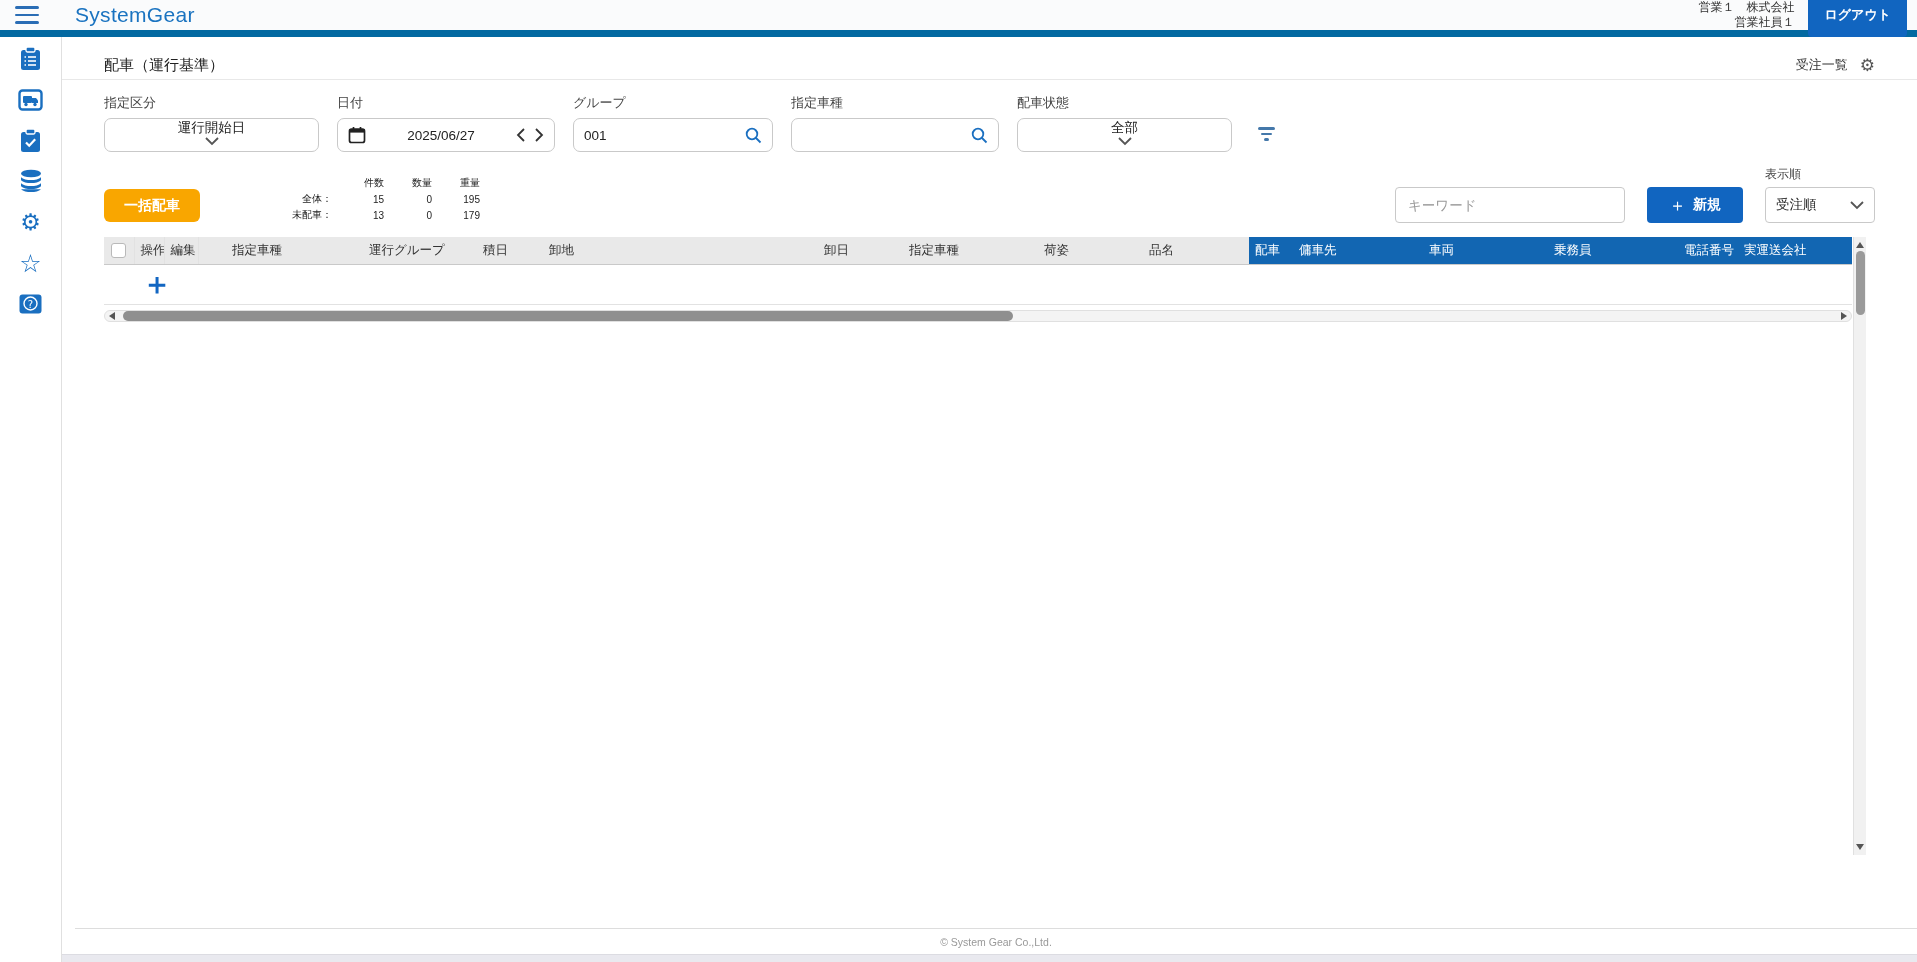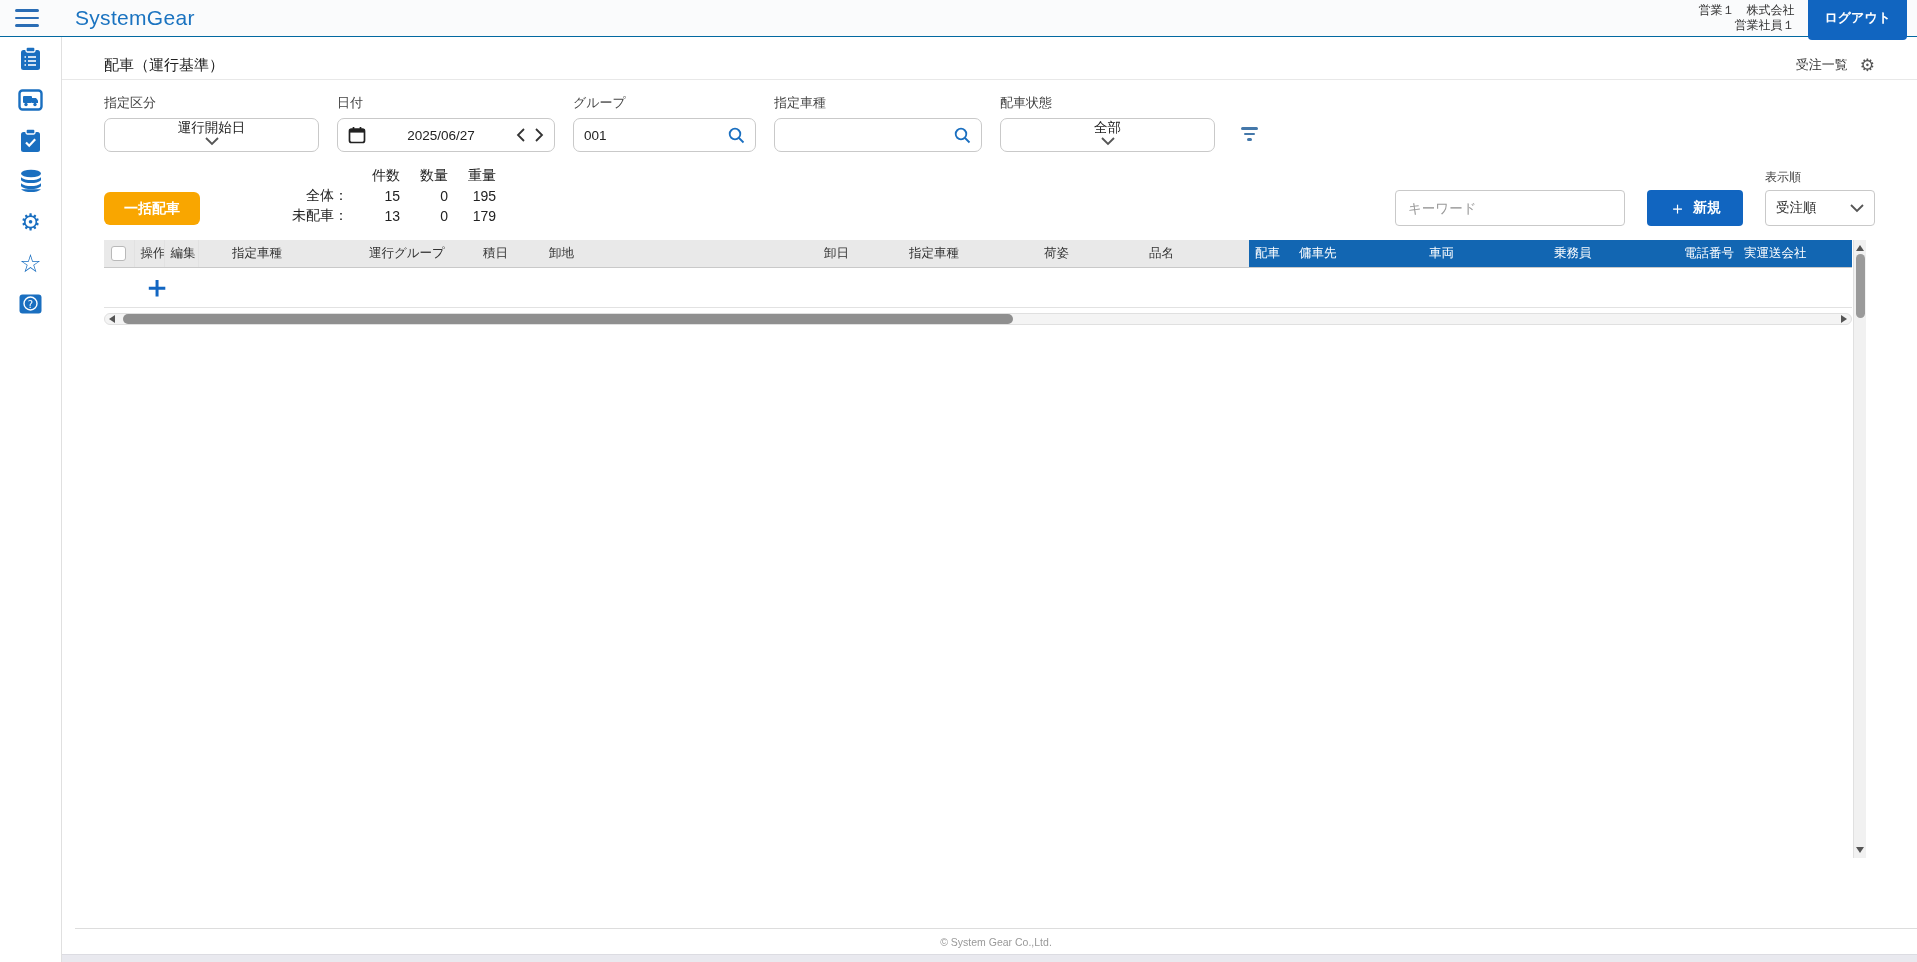--- a/index.html
+++ b/index.html
@@ -6,21 +6,21 @@
     --accent:#1a6fc0;
     --header-blue:#1266b2;
     --orange:#f9a600;
     --border:#dcdcdc;
   }
   *{box-sizing:border-box;margin:0;padding:0;}
   html,body{width:1917px;height:962px;overflow:hidden;}
   body{font-family:"Liberation Sans","DejaVu Sans",sans-serif;background:#fff;color:#222;position:relative;}
 
   
-  .topbar{position:absolute;left:0;top:0;width:1917px;height:37px;background:#fafbfc;border-bottom:1px solid #0369a1;display:flex;align-items:center;z-index:5;}
+  .topbar{position:absolute;left:0;top:0;width:1917px;height:37px;background:#fafbfc;border-bottom:7px solid #0369a1;display:flex;align-items:center;z-index:5;}
   .hamburger{width:24px;height:18px;margin-left:15px;display:flex;flex-direction:column;justify-content:space-between;cursor:pointer;}
   .hamburger span{display:block;height:2.6px;background:#2a6db5;border-radius:2px;}
   .logo{margin-left:36px;font-size:21px;font-weight:500;color:#1a73c0;letter-spacing:.3px;}
   .topbar-right{margin-left:auto;display:flex;align-items:center;gap:14px;padding-right:10px;}
   .user-info{text-align:right;font-size:12px;line-height:15px;color:#333;}
   .logout-btn{background:#1165c0;color:#fff;font-size:13px;font-weight:bold;border:none;border-radius:4px;height:44px;padding:0 16px;cursor:pointer;}
 
   
   .sidebar{position:absolute;left:0;top:37px;width:62px;bottom:0;background:#fff;border-right:1px solid #e0e0e0;display:flex;flex-direction:column;align-items:center;padding-top:8px;gap:15px;z-index:4;}
   .side-icon{width:26px;height:26px;display:flex;align-items:center;justify-content:center;cursor:pointer;color:var(--accent);}
@@ -36,39 +36,39 @@
   .gear-glyph{font-size:17px;color:#555;cursor:pointer;font-family:"DejaVu Sans",sans-serif;}
 
   
   .filters{display:flex;align-items:flex-end;gap:18px;padding:14px 42px 0 42px;}
   .filter-group{display:flex;flex-direction:column;gap:6px;}
   .filter-label{font-size:13px;color:#444;}
   .control{height:34px;border:1px solid #c9c9c9;border-radius:7px;background:#fff;display:flex;align-items:center;font-size:13.5px;color:#222;padding:0 10px;cursor:pointer;}
   .ctl-select{justify-content:flex-start;flex-direction:column;}
   .w-select1{width:215px;}
   .w-date{width:218px;}
-  .w-group{width:183px;}
+  .w-group{width:200px;}
   .w-vtype{width:208px;}
   .w-status{width:215px;}
   .chev-down{width:14px;height:9px;flex:none;}
   .date-ctl{gap:8px;}
   .date-value{flex:1;text-align:center;}
   .nav-chev{width:10px;height:14px;flex:none;cursor:pointer;}
   .search-ctl{justify-content:space-between;}
   .mag{width:17px;height:17px;flex:none;}
   .filter-funnel{display:flex;flex-direction:column;gap:3px;align-items:center;margin-bottom:11px;margin-left:8px;cursor:pointer;}
   .filter-funnel i{display:block;height:2.6px;background:#4478aa;border-radius:2px;}
   .filter-funnel i:nth-child(1){width:17px;}
   .filter-funnel i:nth-child(2){width:11px;}
   .filter-funnel i:nth-child(3){width:5px;}
 
   
   .toolbar{display:flex;align-items:flex-end;padding:14px 42px 0 42px;}
   .bulk-btn{background:var(--orange);color:#fff;font-weight:bold;font-size:14px;border:none;border-radius:6px;width:96px;height:33px;cursor:pointer;margin-bottom:1px;}
-  .stats{margin-left:92px;font-size:14px;color:#222;border-collapse:collapse;}
+  .stats{margin-left:92px;font-size:10px;color:#222;border-collapse:collapse;}
   .stats td{padding:1px 0;}
   .stats .num{width:48px;text-align:right;}
   .stats .lbl{text-align:right;padding-right:4px;}
   .toolbar-right{margin-left:auto;display:flex;align-items:flex-end;gap:22px;}
   .keyword-input{width:230px;height:36px;border:1px solid #c9c9c9;border-radius:4px;font-size:13.5px;padding:0 12px;font-family:inherit;color:#222;}
   .keyword-input::placeholder{color:#999;}
   .new-btn{background:#1165c0;color:#fff;border:none;border-radius:4px;height:36px;width:96px;font-size:14px;font-weight:bold;cursor:pointer;display:flex;align-items:center;justify-content:center;gap:7px;}
   .new-plus{font-size:17px;font-weight:normal;}
   .sort-group{display:flex;flex-direction:column;gap:4px;}
   .sort-label{font-size:12px;color:#444;}

